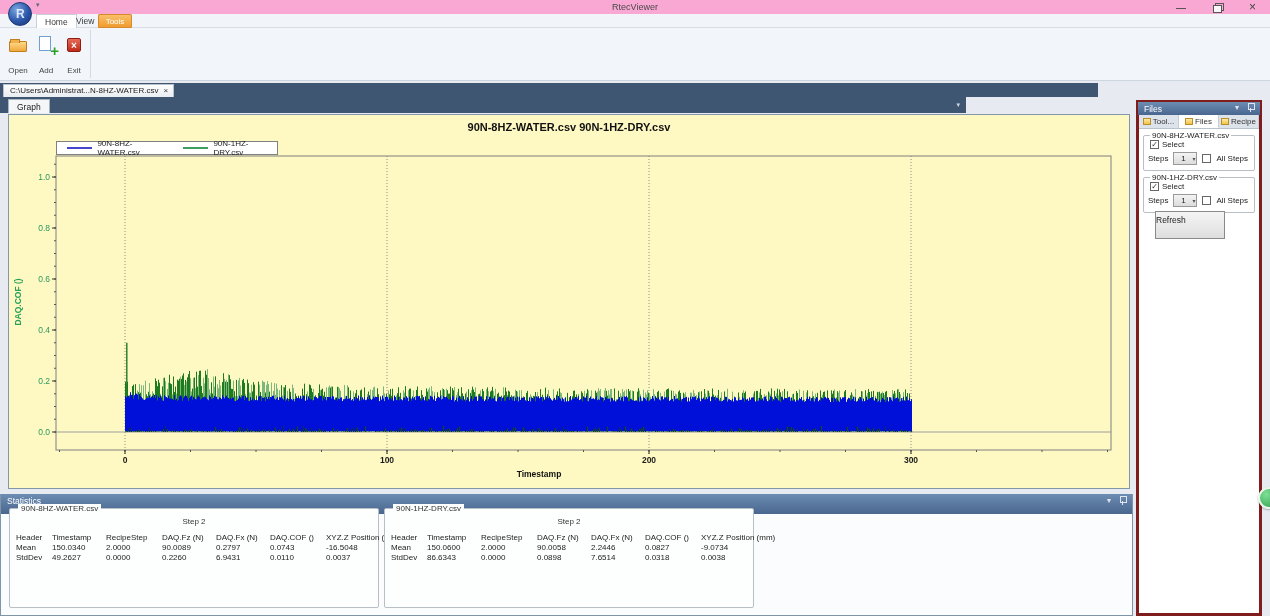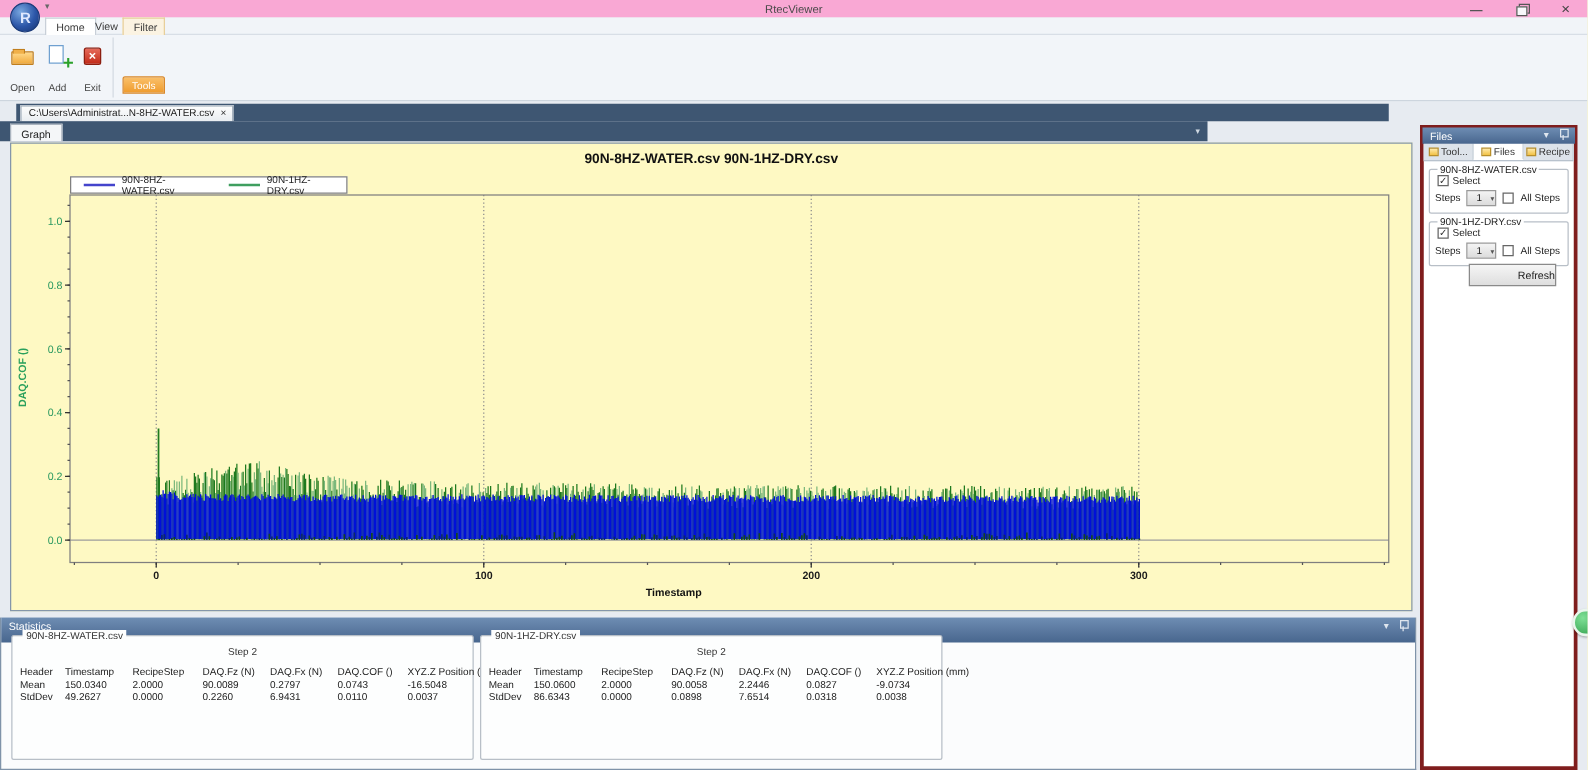--- a/index.html
+++ b/index.html
@@ -21,36 +21,36 @@
   .wb-restore:before { content:""; position:absolute; left:5px; top:1px; width:7px; height:6px; border:1px solid #555; }
   .wb-close:after { content:"×"; position:absolute; left:3px; top:-2px; font-size:12px; color:#444; }
 
   
   .ribbon-tabs { position:absolute; left:0; top:14px; width:1270px; height:14px; background:#f1f4f8; border-bottom:1px solid #d8dee6; }
   .rtab { position:absolute; top:0; height:14px; padding:2px 8px 0 8px; font-size:8.5px; color:#3a3a3a; }
   .rtab.active { background:#ffffff; border:1px solid #c8cfd8; border-bottom:none; }
   .rtab.context { background:#fbf3e2; border:1px solid #e8cf9a; border-bottom:none; }
   .tools-group { position:absolute; left:98px; top:0px; width:34px; height:14px; z-index:5;
                  background:linear-gradient(#fac06a,#ef9c2e); border:1px solid #d9882a; border-radius:2px 2px 0 0;
-                 color:#fff; font-size:8px; text-align:center; padding-top:2px;margin-top:47px; }
+                 color:#fff; font-size:8px; text-align:center; padding-top:2px; }
 
   
   .ribbon-body { position:absolute; left:0; top:28px; width:1270px; height:53px; background:#f2f5f9; border-bottom:1px solid #cdd5de; }
   .rbtn { position:absolute; top:4px; width:28px; height:44px; text-align:center; cursor:default; }
   .rbtn .lbl { position:absolute; left:-6px; right:-6px; bottom:1px; font-size:8px; color:#444; }
   .icon-box { position:absolute; left:4px; top:3px; width:20px; height:20px; }
   .folder { position:absolute; left:1px; top:6px; width:18px; height:11px; background:linear-gradient(#ffd98a,#f0a93c); border:1px solid #c07e1e; border-radius:1px; }
   .folder:before { content:""; position:absolute; left:0px; top:-3px; width:8px; height:3px; background:#f0b04a; border:1px solid #c07e1e; border-bottom:none; border-radius:1px 1px 0 0; }
   .page { position:absolute; left:3px; top:1px; width:12px; height:15px; background:#fff; border:1px solid #6fa0d0; }
   .plus { position:absolute; right:-3px; bottom:-1px; color:#2aa12a; font-size:15px; font-weight:bold; line-height:10px; }
   .exit-icon { position:absolute; left:3px; top:3px; width:14px; height:14px; background:linear-gradient(#e66a5a,#c22a18); border:1px solid #8c1e10; border-radius:2px; color:#fff; font-size:10px; font-weight:bold; text-align:center; line-height:13px; }
   .rib-sep { position:absolute; left:90px; top:2px; height:48px; border-left:1px solid #d3dae2; }
 
   
-  .doc-strip { position:absolute; left:0; top:83px; width:1098px; height:14px; background:#3e5672;margin-left:13px; }
+  .doc-strip { position:absolute; left:0; top:83px; width:1098px; height:14px; background:#3e5672; }
   .doc-tab { position:absolute; left:3px; top:1px; height:13px; padding:1px 5px 0 6px; background:linear-gradient(#fdfdfd,#e9edf1); border:1px solid #b9c2cc; border-bottom:none; font-size:8px; color:#1a1a1a; }
   .doc-close { margin-left:5px; color:#333; font-size:8px; }
 
   
   .graph-strip { position:absolute; left:0; top:97px; width:966px; height:16px; background:#3e5672; }
   .graph-tab { position:absolute; left:8px; top:2px; height:14px; padding:2px 8px 0 8px; background:#f4f6f8; border:1px solid #aab4bf; border-bottom:none; font-size:8.5px; color:#222; }
   .strip-arrow { position:absolute; right:6px; top:4px; color:#cfd8e2; font-size:7px; }
 
   
   .graph-panel { position:absolute; left:8px; top:114px; width:1122px; height:375px; background:#fef9c3; border:1px solid #8496aa; }
@@ -87,21 +87,21 @@
   .ftab.active { background:#fff; border-bottom:1px solid #fff; }
   .ftab .mini-icon { display:inline-block; width:8px; height:7px; background:linear-gradient(#ffe9a8,#f2c245); border:1px solid #b98f2a; margin-right:2px; vertical-align:-1px; }
   .file-group { position:relative; margin:6px 4px 0 4px; border:1px solid #b8bfc7; border-radius:2px; height:36px; font-size:8px; }
   .fg-legend { position:absolute; left:6px; top:-5px; background:#fff; padding:0 2px; color:#222; white-space:nowrap; }
   .fg-row1 { position:absolute; left:6px; top:4px; display:flex; align-items:center; gap:3px; }
   .fg-row2 { position:absolute; left:4px; top:16px; display:flex; align-items:center; gap:5px; }
   .cb { width:9px; height:9px; border:1px solid #666; background:#fff; font-size:8px; line-height:8px; text-align:center; color:#333; }
   .select-box { width:24px; height:13px; border:1px solid #999; background:linear-gradient(#f4f4f4,#dcdcdc); display:flex; align-items:center; font-size:8px; }
   .select-box .val { flex:1; text-align:center; }
   .select-box .chev { font-size:6px; color:#555; padding-right:1px; }
-  .refresh-btn { position:absolute; left:36px; top:108px; width:70px; height:18px; background:linear-gradient(#f5f5f5,#dedede); border:1px solid #8a8a8a; font-size:8.5px; color:#222; text-align:right; padding-top:3px; }
+  .refresh-btn { position:absolute; left:16px; top:108px; width:70px; height:28px; background:linear-gradient(#f5f5f5,#dedede); border:1px solid #8a8a8a; font-size:8.5px; color:#222; text-align:left; padding-top:3px; }
 
   .green-widget { position:absolute; right:-10px; top:487px; width:22px; height:22px; border-radius:50%;
                   background:radial-gradient(circle at 35% 30%, #7fe096, #2f9e4b); border:2px solid #e9f6ec; box-shadow:0 1px 2px rgba(0,0,0,.3); }
 </style>
 </head>
 <body>
 
 <div class="titlebar">
   <div class="app-title">RtecViewer</div>
   <div class="win-controls">

